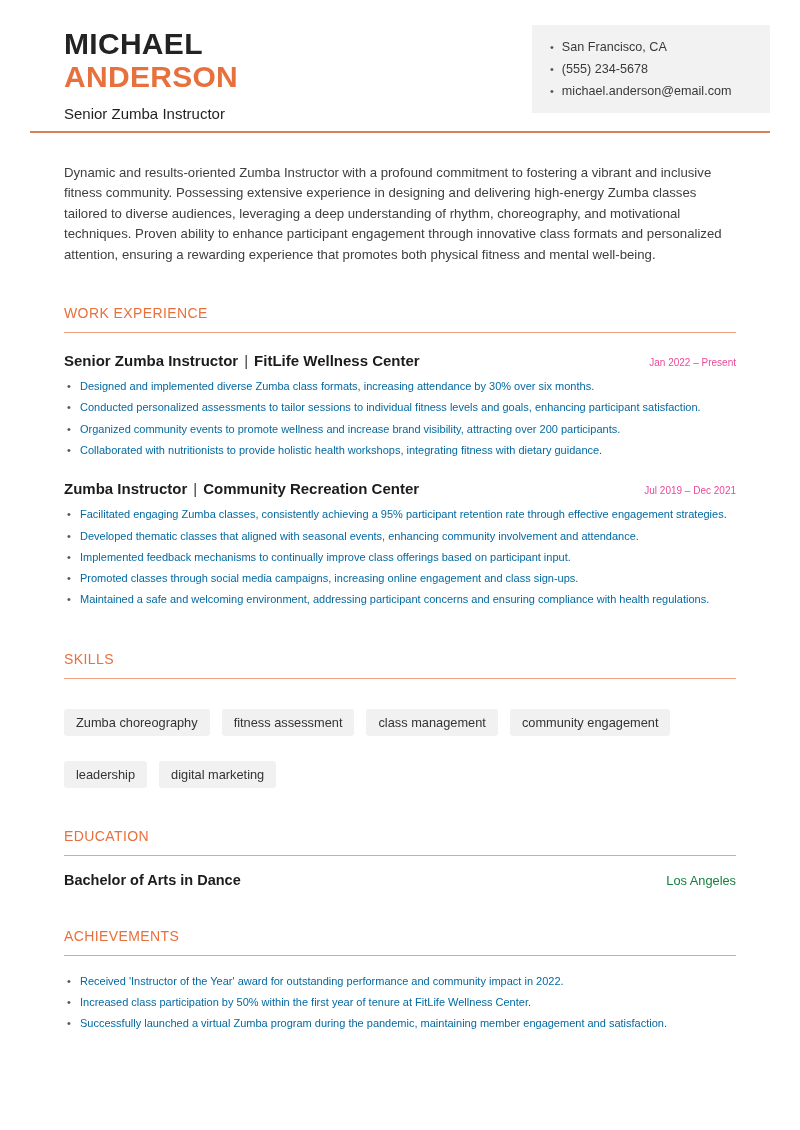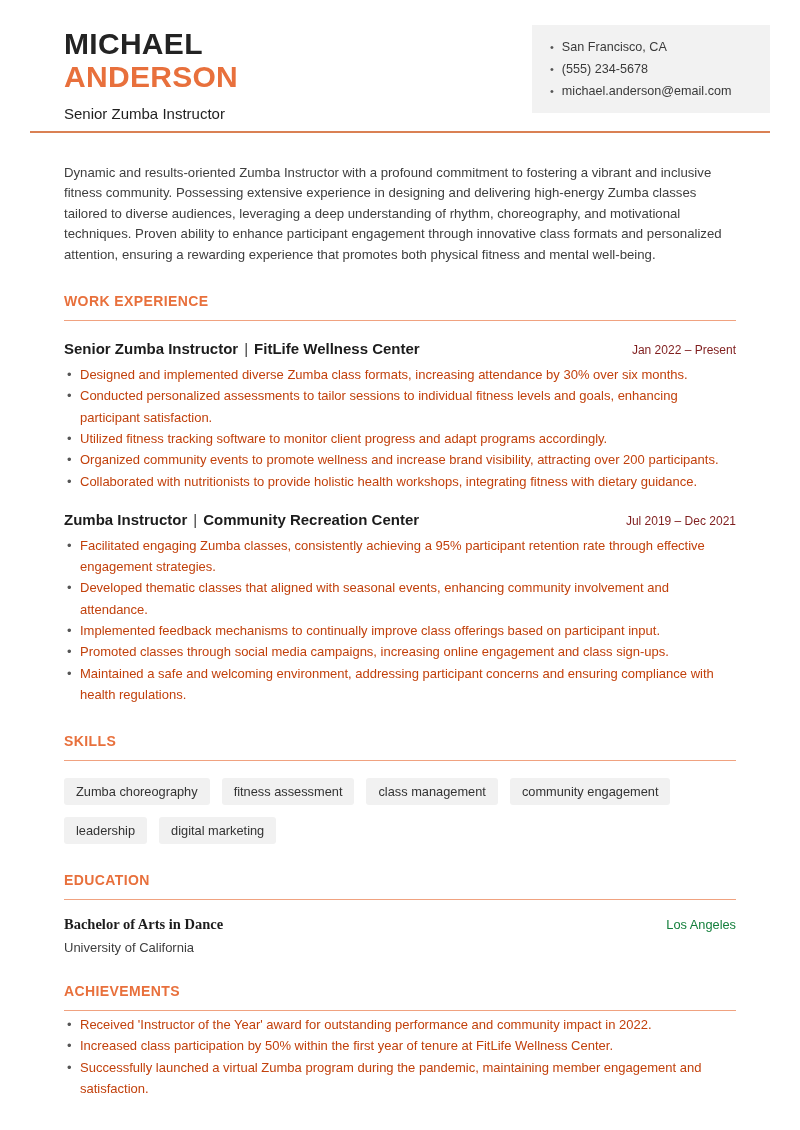--- a/index.html
+++ b/index.html
@@ -69,23 +69,23 @@
   .main { padding: 0 34px; }
 
   .summary {
     margin-top: 30px;
     font-size: 13.2px;
     line-height: 20.4px;
     color: #3e3e3e;
   }
 
   .section-title {
-    margin-top: 28px;
+    margin-top: 40px;
     font-size: 14px;
-    font-weight: 700;
+    font-weight: 400;
     letter-spacing: 0.4px;
     color: #e8703c;
     padding-bottom: 11px;
     border-bottom: 1px solid rgba(232, 112, 60, 0.65);
   }
 
   
   .job-head {
     margin-top: 19px;
     display: flex;
@@ -96,34 +96,34 @@
     font-size: 15px;
     font-weight: 700;
     color: #1c1c1c;
   }
   .job-sep {
     font-weight: 300;
     color: #3c3c3c;
     padding: 0 6px;
   }
   .job-dates {
-    font-size: 12px;
-    color: #7f1d1d;
+    font-size: 10px;
+    color: #ec4899;
     white-space: nowrap;
   }
   ul.bullets {
     list-style: none;
     margin-top: 7px;
   }
   ul.bullets li {
     position: relative;
     padding-left: 16px;
-    font-size: 13px;
+    font-size: 11px;
     line-height: 21.3px;
-    color: #c2410c;
+    color: #0369a1;
   }
   ul.bullets li::before {
     content: "\2022";
     position: absolute;
     left: 3px;
     color: #555555;
   }
 
   
   .tag-row {
@@ -132,34 +132,34 @@
     flex-wrap: wrap;
     gap: 12px;
   }
   .tag {
     background: #f1f1f1;
     border-radius: 3px;
     padding: 6px 12px;
     font-size: 12.8px;
     color: #333333;
     white-space: nowrap;
+    margin-top: 13px;
   }
 
   
   .edu-head {
     margin-top: 16px;
     display: flex;
     justify-content: space-between;
     align-items: baseline;
   }
   .edu-degree {
     font-size: 14.5px;
     font-weight: 700;
     color: #1c1c1c;
-    font-family: Liberation Serif, serif;
   }
   .edu-location {
     font-size: 12.8px;
     color: #15803d;
   }
   .edu-school {
     margin-top: 7px;
     font-size: 13px;
     color: #3e3e3e;
   }
@@ -202,21 +202,20 @@
       <div>
         <div class="job-head">
           <div class="job-title">
             <span>Senior Zumba Instructor</span><span class="job-sep">|</span><span>FitLife Wellness Center</span>
           </div>
           <div class="job-dates">Jan 2022 – Present</div>
         </div>
         <ul class="bullets">
           <li>Designed and implemented diverse Zumba class formats, increasing attendance by 30% over six months.</li>
           <li>Conducted personalized assessments to tailor sessions to individual fitness levels and goals, enhancing participant satisfaction.</li>
-          <li>Utilized fitness tracking software to monitor client progress and adapt programs accordingly.</li>
           <li>Organized community events to promote wellness and increase brand visibility, attracting over 200 participants.</li>
           <li>Collaborated with nutritionists to provide holistic health workshops, integrating fitness with dietary guidance.</li>
         </ul>
       </div>
 
       <div>
         <div class="job-head">
           <div class="job-title">
             <span>Zumba Instructor</span><span class="job-sep">|</span><span>Community Recreation Center</span>
           </div>
@@ -243,26 +242,25 @@
         <span class="tag">digital marketing</span>
       </div>
     </section>
 
     <section>
       <h2 class="section-title">EDUCATION</h2>
       <div class="edu-head">
         <div class="edu-degree">Bachelor of Arts in Dance</div>
         <div class="edu-location">Los Angeles</div>
       </div>
-      <div class="edu-school">University of California</div>
     </section>
 
     <section>
       <h2 class="section-title">ACHIEVEMENTS</h2>
-      <ul class="bullets" style="margin-top:3px;">
+      <ul class="bullets" style="margin-top:15px;">
         <li>Received 'Instructor of the Year' award for outstanding performance and community impact in 2022.</li>
         <li>Increased class participation by 50% within the first year of tenure at FitLife Wellness Center.</li>
         <li>Successfully launched a virtual Zumba program during the pandemic, maintaining member engagement and satisfaction.</li>
       </ul>
     </section>
 
   </main>
 </div>
 
 </body></html>

